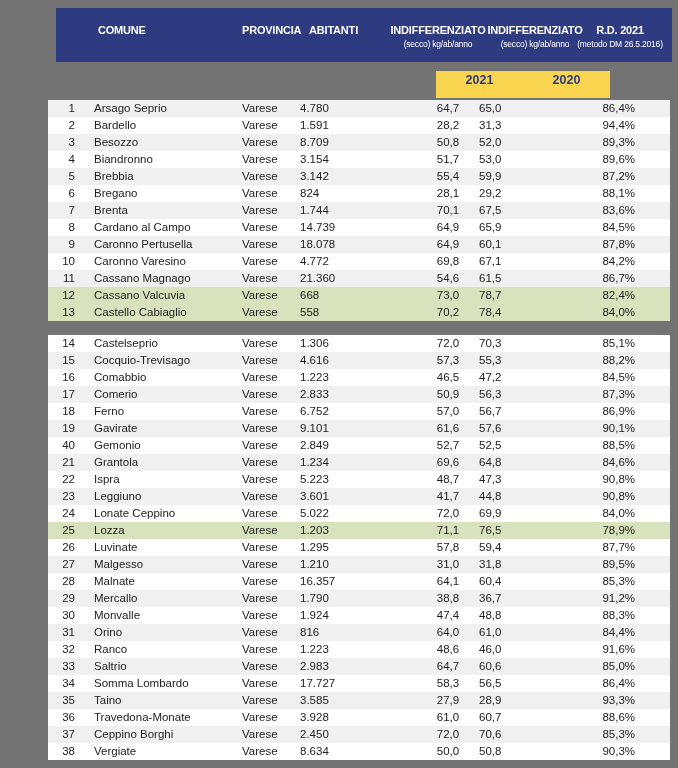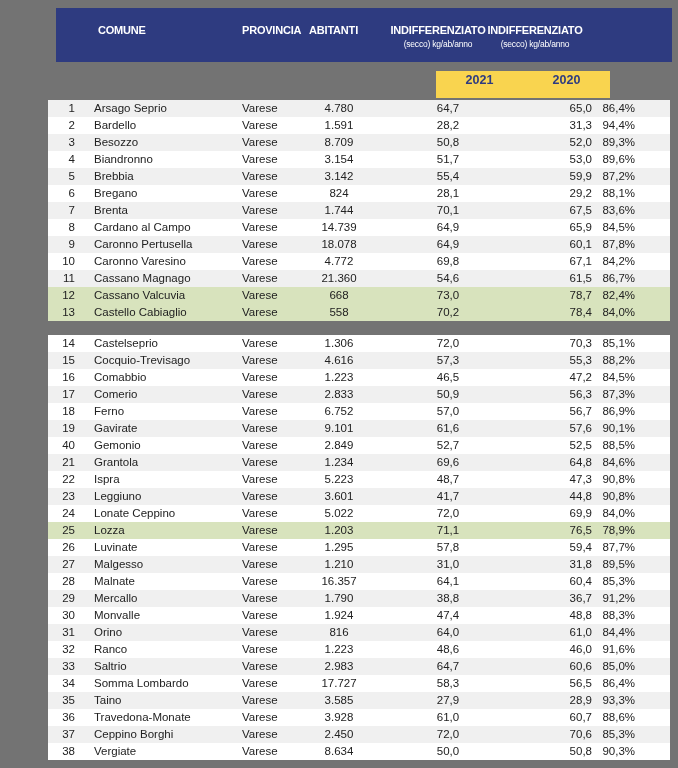--- a/index.html
+++ b/index.html
@@ -87,23 +87,23 @@
   }
   .bg-gray  { background: var(--stripe, #f0f0f0); }
   .bg-white { background: #ffffff; }
   .bg-green { background: var(--green, #d8e3bd); }
   .section-gap { height: 14px; }
 
   .cell { position: absolute; top: 0; height: 17px; }
   .c-num    { left: 0px;   width: 27px;  text-align: right; }
   .c-comune { left: 46px; }
   .c-prov   { left: 194px; }
-  .c-abit   { left: 252px; width: 78px;  text-align: center; }
+  .c-abit   { left: 252px; width: 78px;  text-align: left; }
   .c-y21    { left: 350px; width: 100px; text-align: center; }
-  .c-y20    { left: 444px; width: 100px; text-align: right; }
+  .c-y20    { left: 431px; width: 100px; text-align: left; }
   .c-rd     { left: 507px; width: 80px;  text-align: right; }
 </style>
 </head>
 <body>
 
 <div id="page">
 
   <div class="header-bar">
     <div class="hcol hcol-comune">
       <div class="hline1">COMUNE</div>
@@ -115,20 +115,24 @@
       <div class="hline1">ABITANTI</div>
     </div>
     <div class="hcol hcol-ind2021">
       <div class="hline1">INDIFFERENZIATO</div>
       <div class="hline2">(secco) kg/ab/anno</div>
     </div>
     <div class="hcol hcol-ind2020">
       <div class="hline1">INDIFFERENZIATO</div>
       <div class="hline2">(secco) kg/ab/anno</div>
     </div>
+    <div class="hcol hcol-rd">
+      <div class="hline1">R.D. 2021</div>
+      <div class="hline2">(metodo DM 26.5.2016)</div>
+    </div>
   </div>
 
   <div class="year-band">
     <div class="year-cell">2021</div>
     <div class="year-cell">2020</div>
   </div>
 
   <div class="tbody">
       <div class="row bg-gray">
       <span class="cell c-num">1</span>

